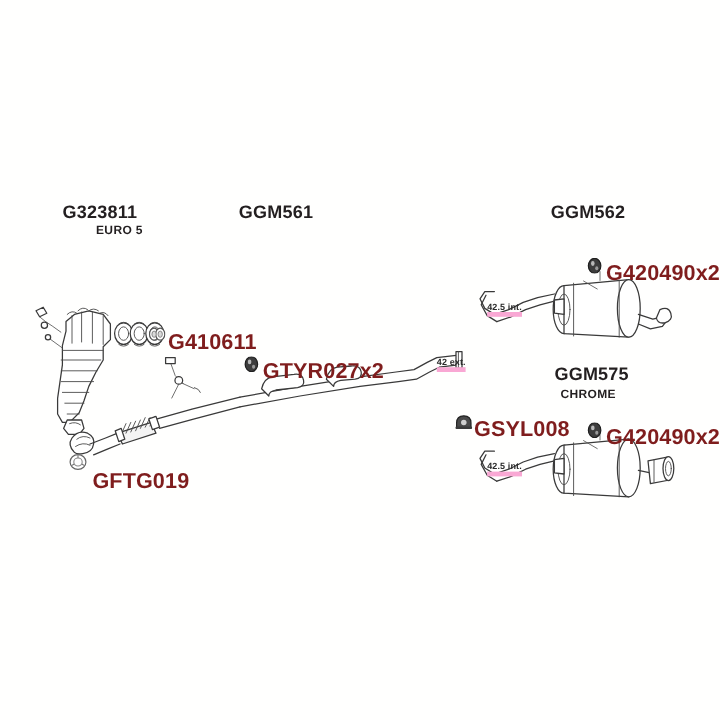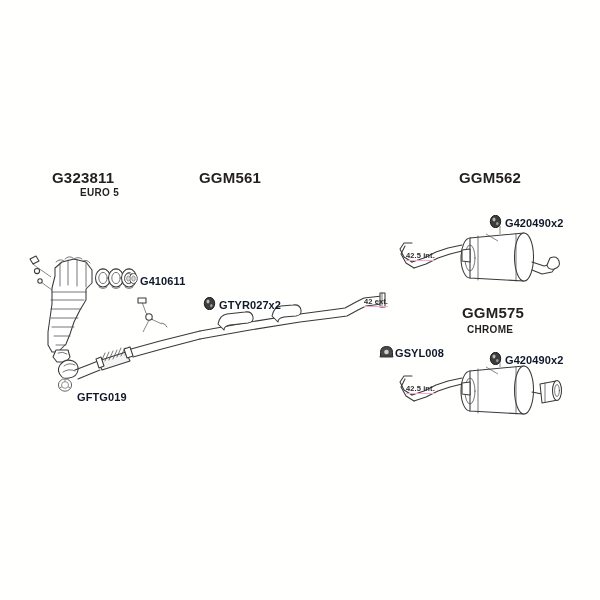--- a/index.html
+++ b/index.html
@@ -39,30 +39,30 @@
     color: #231f20;
     letter-spacing: 0.2px;
   }
   .group-sub {
     font-size: 10px;
     font-weight: bold;
     color: #231f20;
     letter-spacing: 0.3px;
   }
   .part-ref {
-    font-size: 11px;
-    font-weight: bold;
-    color: #0f172a;
+    font-size: 18px;
+    font-weight: bold;
+    color: #7f1d1d;
     letter-spacing: 0.1px;
   }
   .dim-note {
     font-size: 7.5px;
     font-weight: bold;
     color: #2b2b2b;
-    border-bottom: 1px solid #f9a8d4;
+    border-bottom: 4px solid #f9a8d4;
     padding-bottom: 0.5px;
     letter-spacing: 0.1px;
   }
 
   
   .icon-chip {
     position: absolute;
     display: block;
   }
 </style>

